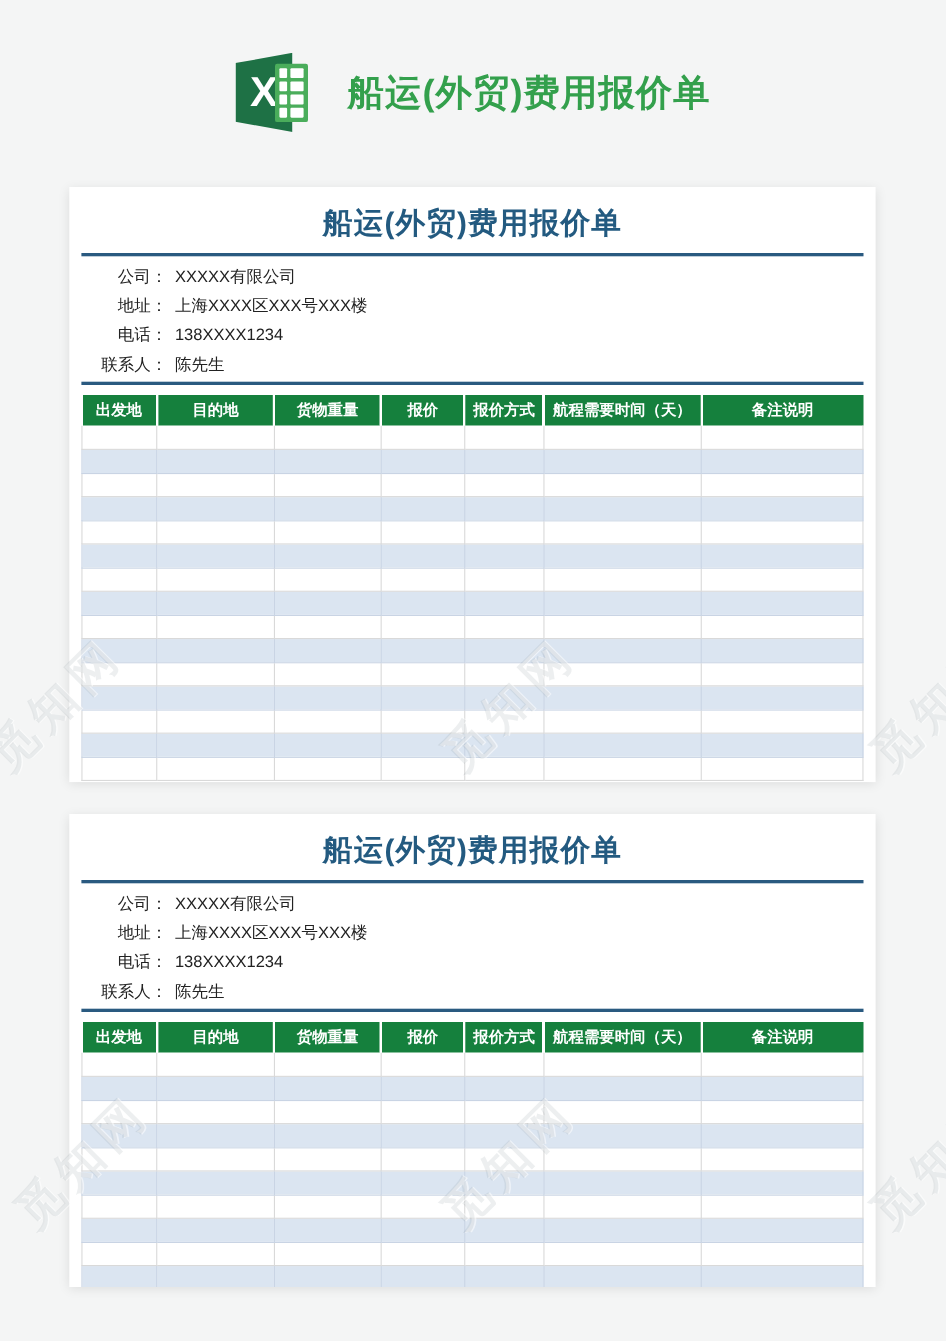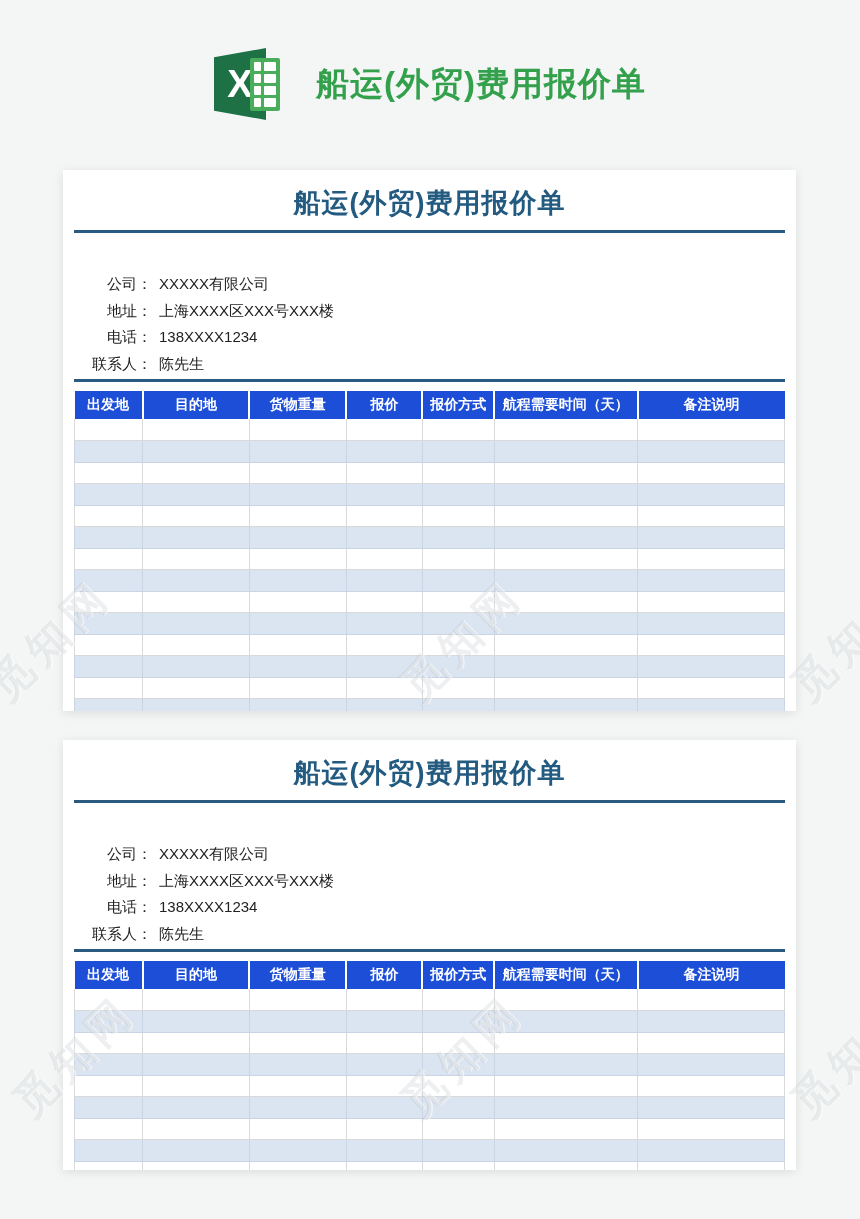--- a/index.html
+++ b/index.html
@@ -43,32 +43,32 @@
   }
   .card.card-1 { top:170px; height:541px; }
   .card.card-2 { top:740px; height:430px; }
 
   .doc-title {
     text-align:center; color:#235a80; font-size:27px; font-weight:bold;
     padding:5px 0 9px 0; letter-spacing:1px;
   }
   .title-rule { border-top:3px solid #2a5a80; }
 
-  .info-block { padding:6px 0 0 0;margin-top:32px; }
+  .info-block { padding:6px 0 0 0; }
   .info-row { display:flex; line-height:26.5px; font-size:15px; color:#222222; }
   .info-label { width:78px; text-align:right; flex:0 0 auto; }
   .info-value { padding-left:7px; }
 
   .divider-rule { border-top:3px solid #2a5a80; margin-top:2px; }
 
   table.quote-table {
     width:100%; border-collapse:collapse; table-layout:fixed; margin-top:9px;
   }
   table.quote-table thead th {
-    background:#1d4ed8; color:#ffffff; font-size:14px; font-weight:bold;
+    background:#15803d; color:#ffffff; font-size:14px; font-weight:bold;
     height:28px; border-left:2px solid #ffffff; text-align:center;
     overflow:hidden; white-space:nowrap;
   }
   table.quote-table thead th:first-child { border-left:none; }
   table.quote-table tbody td {
     height:21.5px; border:1px solid #d9d9d9; border-top:none;
   }
   table.quote-table tbody tr:nth-child(odd) td { background:#ffffff; }
   table.quote-table tbody tr:nth-child(even) td { background:#dbe5f1; border-color:#c9d4e4; }
   table.quote-table tbody td:first-child { border-left:1px solid #d9d9d9; }

